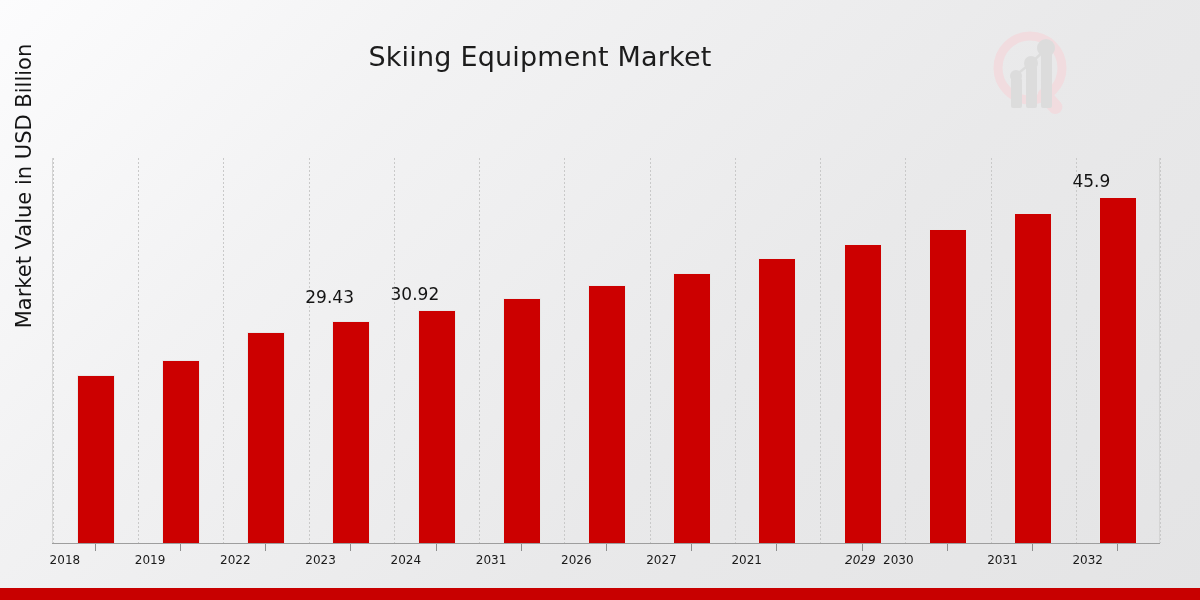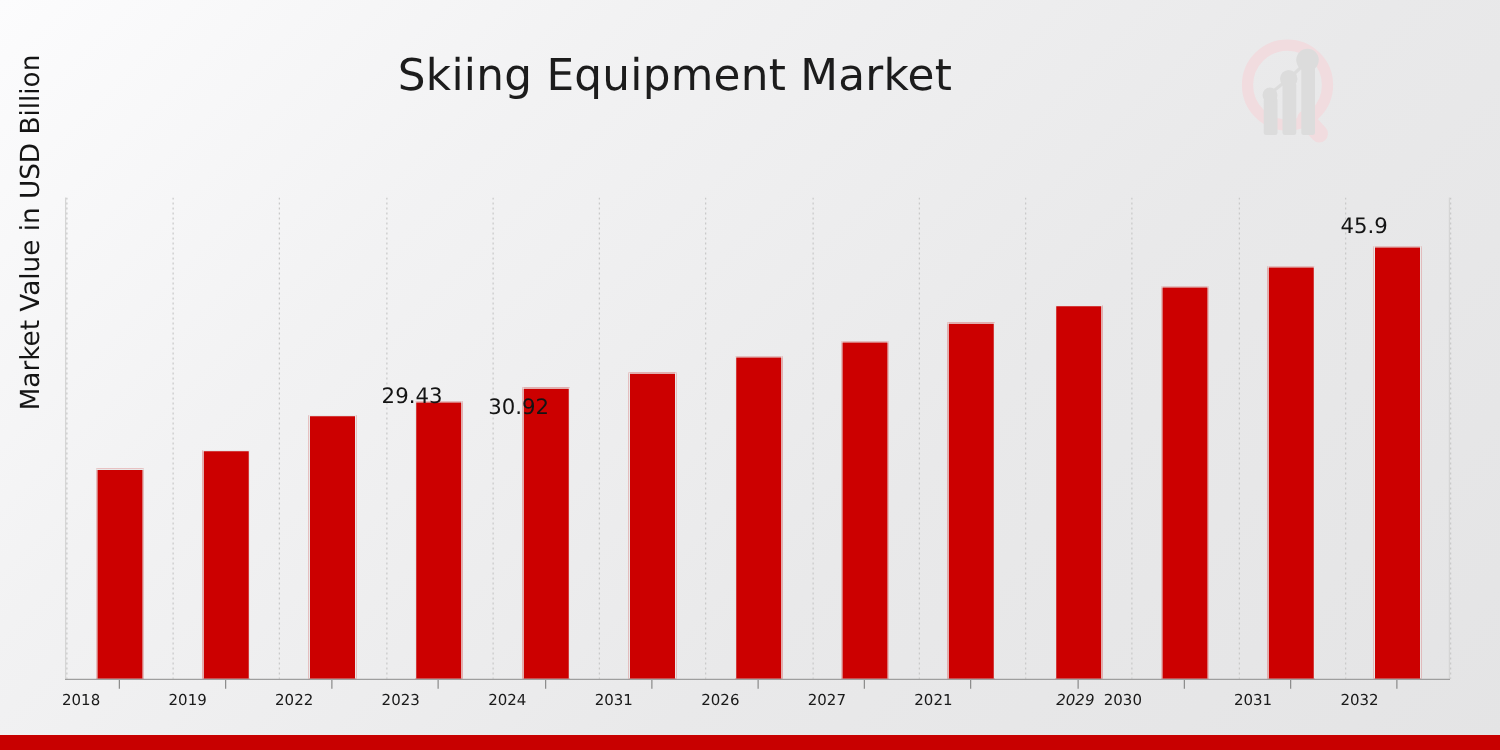--- a/index.html
+++ b/index.html
@@ -21,21 +21,21 @@
     box-sizing: border-box;
   }
 
   
   #chart-title {
     position: absolute;
     top: 41px;
     left: 0;
     width: 1080px;
     text-align: center;
-    font-size: 35px;
+    font-size: 27px;
     font-weight: 400;
     color: #1c1c1c;
     letter-spacing: 0.2px;
     white-space: nowrap;
   }
 
   
   #brand-logo {
     position: absolute;
     top: 20px;
@@ -193,24 +193,24 @@
     </div>
   <div id="axis-baseline"></div>
 
   <div id="bottom-band"></div>
 <div class="tickmark" style="left: 94.6154px;"></div>
     <div class="x-tick-label" style="left: 49.6154px;">2018</div>
     <div class="tickmark" style="left: 179.846px;"></div>
     <div class="x-tick-label" style="left: 134.846px;">2019</div>
     <div class="tickmark" style="left: 265.077px;"></div>
     <div class="x-tick-label" style="left: 220.077px;">2022</div>
-    <div class="bar-value-label" style="left: 305.308px; top: 307px;">29.43</div>
+    <div class="bar-value-label" style="left: 305.308px; top: 287px;">29.43</div>
     <div class="tickmark" style="left: 350.308px;"></div>
     <div class="x-tick-label" style="left: 305.308px;">2023</div>
-    <div class="bar-value-label" style="left: 390.538px; top: 283.584px; margin-top: 32px;">30.92</div>
+    <div class="bar-value-label" style="left: 390.538px; top: 283.584px;">30.92</div>
     <div class="tickmark" style="left: 435.538px;"></div>
     <div class="x-tick-label" style="left: 390.538px;">2024</div>
     <div class="tickmark" style="left: 520.769px;"></div>
     <div class="x-tick-label" style="left: 475.769px;">2031</div>
     <div class="tickmark" style="left: 606px;"></div>
     <div class="x-tick-label" style="left: 561px;">2026</div>
     <div class="tickmark" style="left: 691.231px;"></div>
     <div class="x-tick-label" style="left: 646.231px;">2027</div>
     <div class="tickmark" style="left: 776.462px;"></div>
     <div class="x-tick-label" style="left: 731.462px;">2021</div>

